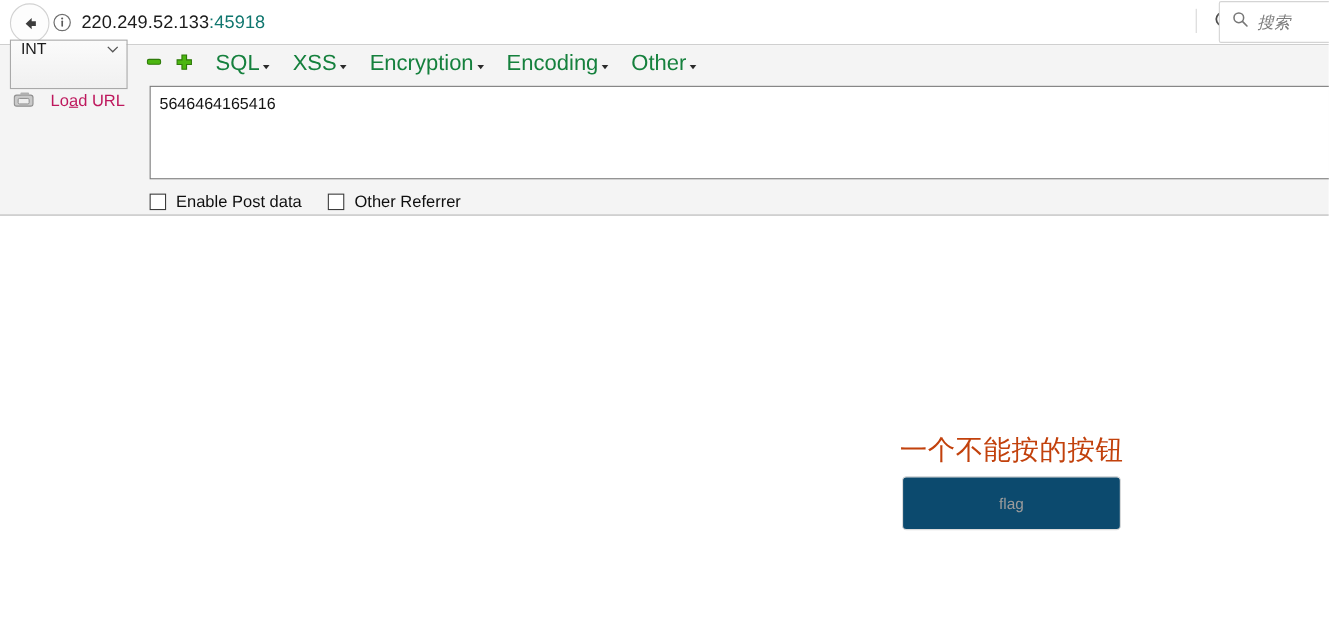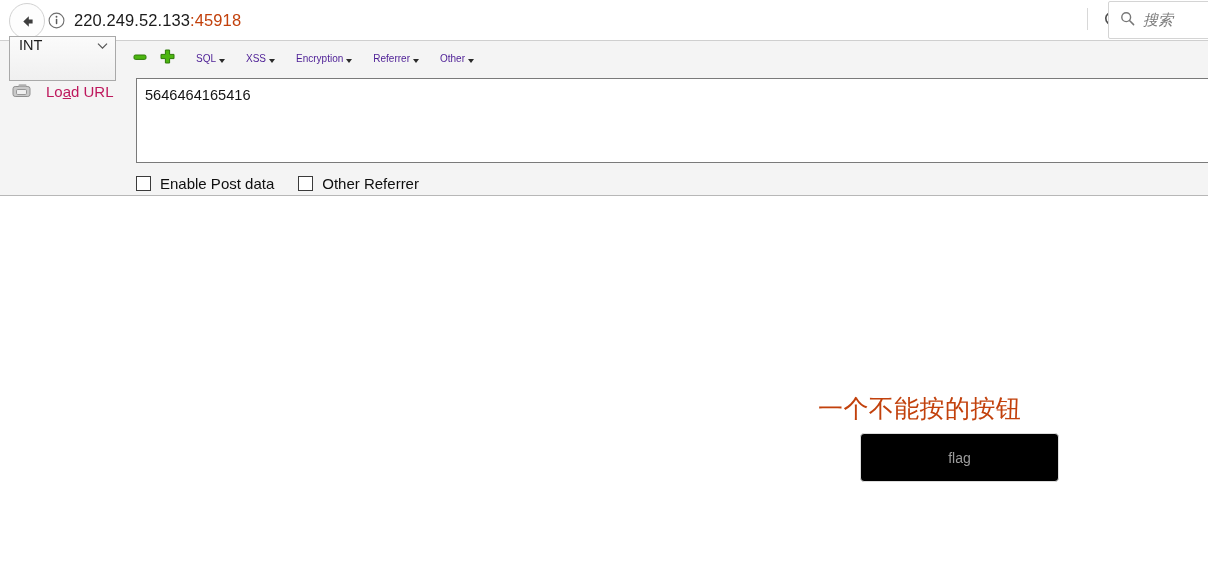--- a/index.html
+++ b/index.html
@@ -51,21 +51,21 @@
     width: 17px; height: 17px;
     margin-right: 9px;
     flex: none;
   }
   .url-text {
     font-size: 16.5px;
     color: #1b1b1b;
     letter-spacing: .1px;
     white-space: nowrap;
   }
-  .url-text .port { color: #c2410c; }
+  .url-text .port { color: #0f766e; }
 
   .zoom-badge {
     position: absolute;
     right: 131px; top: 8px;
     height: 22px;
     padding: 0 11px;
     border-radius: 11px;
     border: 6px solid #a21caf;
     background: #84cc16;
     color: #353535;
@@ -142,22 +142,22 @@
   .hb-icon-btn {
     margin-left: 11px;
     width: 16px; height: 16px;
     display: flex; align-items: center; justify-content: center;
     cursor: pointer;
   }
   .hb-icon-btn.first { margin-left: 16px; }
 
   .hb-menu {
     margin-left: 21px;
-    font-size: 10px;
-    color: #4c1d95;
+    font-size: 20px;
+    color: #15803d;
     display: flex;
     align-items: center;
     cursor: pointer;
     white-space: nowrap;
   }
   .hb-menu .caret {
     margin-left: 3px;
     width: 0; height: 0;
     border-left: 3.5px solid transparent;
     border-right: 3.5px solid transparent;
@@ -252,31 +252,30 @@
     font-size: 25px;
     color: #c2410c;
     letter-spacing: .4px;
     white-space: nowrap;
   }
   .flag-button {
     position: absolute;
     left: 820px; top: 433px;
     width: 199px; height: 49px;
     box-sizing: border-box;
-    background: #000000;
+    background: #0c4a6e;
     border: 1px solid #dcdcdc;
     border-radius: 4px;
     color: #9b9b9b;
     font-size: 14px;
     font-family: "Liberation Sans", sans-serif;
     display: flex;
     align-items: center;
     justify-content: center;
     cursor: default;
-    margin-left: 40px;
   }
 </style>
 </head>
 <body>
 
 <div class="chrome-bar">
 
   <div class="back-btn">
     <span>
       <svg width="17" height="17" viewBox="0 0 17 17">
@@ -357,21 +356,21 @@
     </div>
     <div class="hb-menu">
       <span>XSS</span>
       <i class="caret"></i>
     </div>
     <div class="hb-menu">
       <span>Encryption</span>
       <i class="caret"></i>
     </div>
     <div class="hb-menu">
-      <span>Referrer</span>
+      <span>Encoding</span>
       <i class="caret"></i>
     </div>
     <div class="hb-menu">
       <span>Other</span>
       <i class="caret"></i>
     </div>
   </div>
 
   <div class="hb-actions">
 

